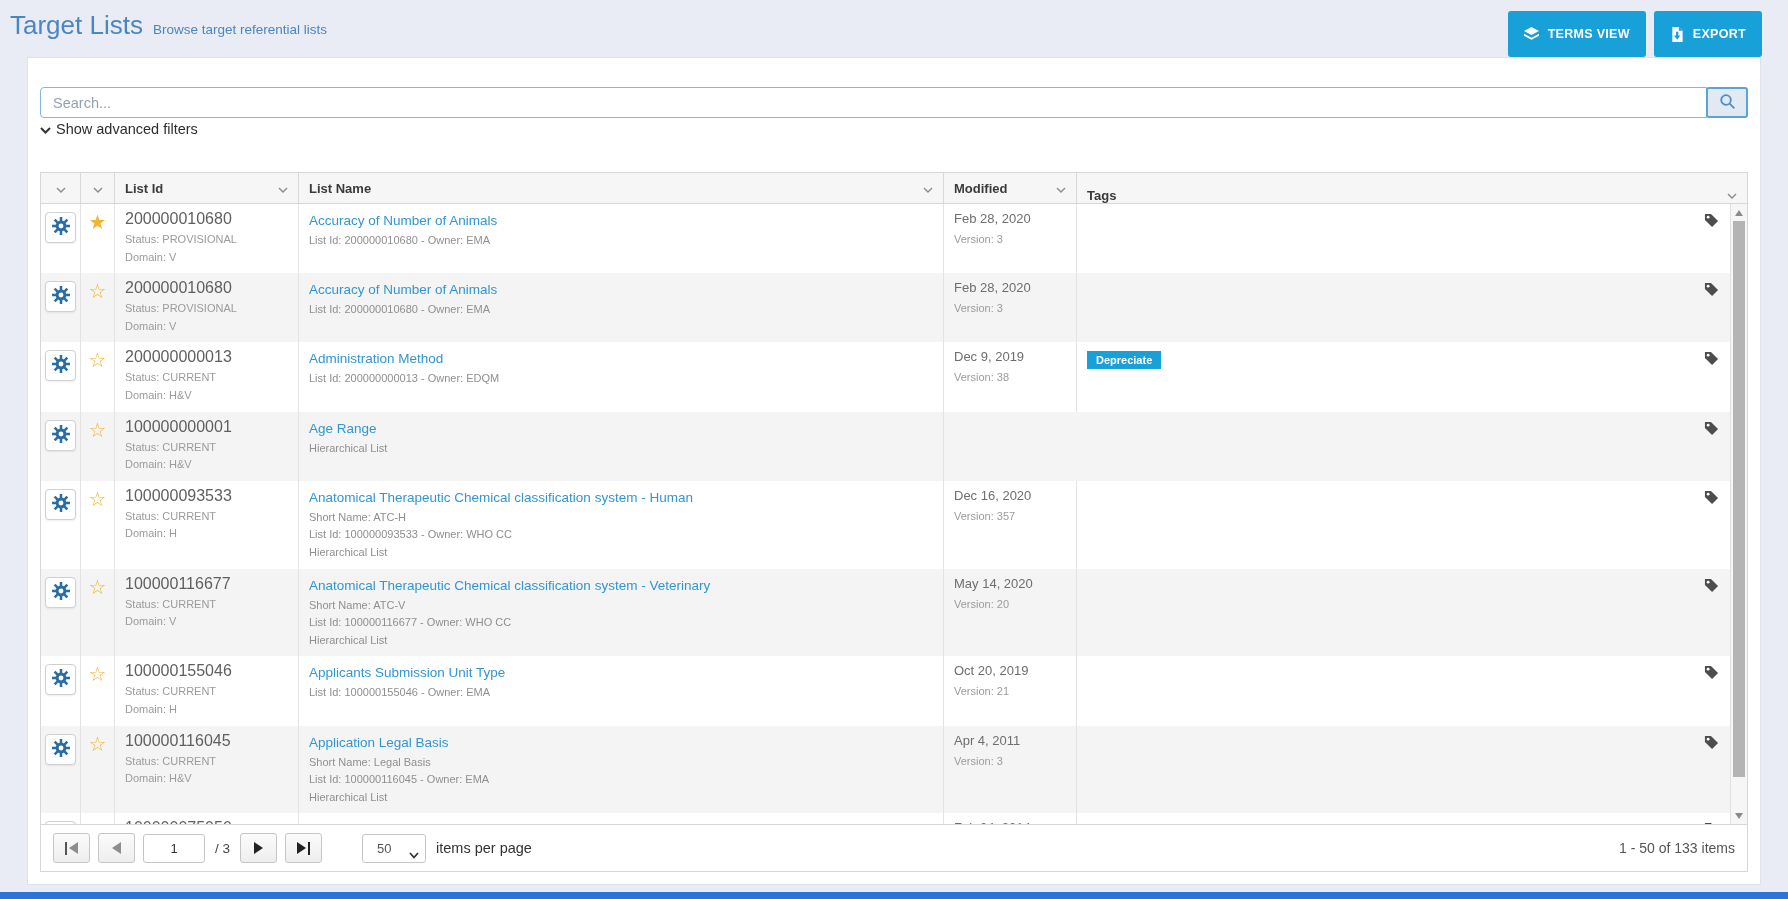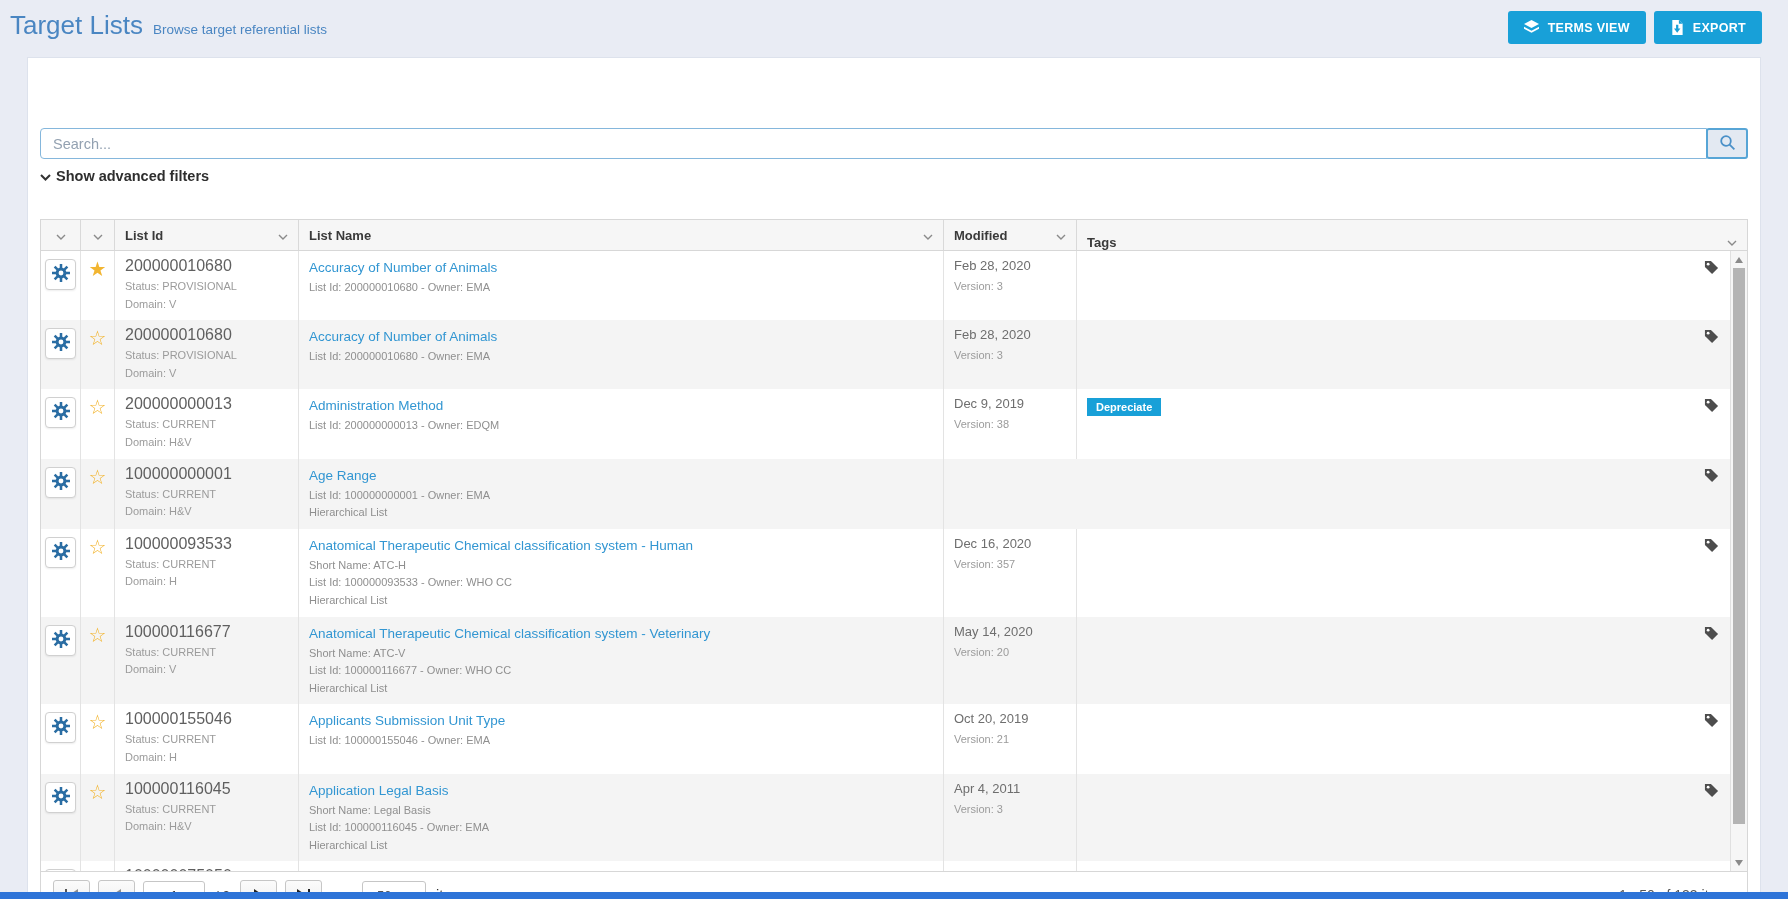--- a/index.html
+++ b/index.html
@@ -11,44 +11,44 @@
   .page { width:1788px; height:899px; position:relative; }
 
   
   .page-header { display:flex; justify-content:space-between; align-items:flex-start; padding:10px 26px 0 10px; height:56px; }
   .title-wrap { display:flex; align-items:baseline; gap:10px; }
   .title-wrap h1 { color:#4a86c2; font-size:26px; font-weight:400; }
   .subtitle { color:#4a86c2; font-size:13.5px; }
   .toolbar { display:flex; gap:8px; padding-top:1px; }
   .btn {
     background:#18a0d8; color:#fff; border:none; border-radius:3px;
-    height:33px; padding:0 16px; font-size:12.5px; font-weight:700; letter-spacing:.3px;
+    height:46px; padding:0 16px; font-size:12.5px; font-weight:700; letter-spacing:.3px;
     display:flex; align-items:center; gap:9px; cursor:pointer;
     font-family:"Liberation Sans","DejaVu Sans",sans-serif;
   }
   .btn .icon { display:flex; align-items:center; }
 
   
   .panel {
     position:absolute; left:27px; right:27px; top:57px;
     background:#fff; border:1px solid #dde2ec; padding:29px 12px 12px 12px;
   }
-  .search-row { display:flex; align-items:flex-end;margin-top:41px; }
+  .search-row { display:flex; align-items:flex-end; }
   .search-row input {
     flex:1; height:31px; border:1px solid #85b7dc; border-radius:4px 0 0 4px;
     font-size:14.5px; padding:0 12px; color:#444; outline:none;
     font-family:"Liberation Sans","DejaVu Sans",sans-serif;
   }
   .search-row input::placeholder { color:#93a1b1; }
   .search-btn {
     width:42px; height:31px; margin-left:-1px;
     background:#e3e9f2; border:2px solid #57a5d6; border-radius:3px;
     display:flex; align-items:center; justify-content:center; cursor:pointer;
   }
-  .filters-toggle { margin:9px 0 12px 0; display:flex; align-items:center; gap:5px; cursor:pointer; width:max-content;font-weight:bold; }
+  .filters-toggle { margin:3px 0 12px 0; display:flex; align-items:center; gap:5px; cursor:pointer; width:max-content; }
   .filters-toggle span { font-size:14.5px; color:#2e2e2e; }
 
   
   .grid { border:1px solid #d7d7d7;margin-top:35px; }
   .thead { display:flex; background:#f6f6f6; border-bottom:1px solid #d7d7d7; height:31px; }
   .th { display:flex; align-items:center; justify-content:space-between; padding:0 10px; border-right:1px solid #d9d9d9; cursor:pointer; }
   .th.last { border-right:none; }
   .th .col-label { font-size:13px; font-weight:700; color:#3a3a3a; }
   .th.center { justify-content:center; }
 
@@ -379,21 +379,20 @@
       <span class="star">☆</span>
     </div>
     <div class="cell c-id">
       <div class="id-text">100000000001</div>
       <div class="sub">Status: CURRENT</div>
       <div class="sub">Domain: H&amp;V</div>
     </div>
     <div class="cell c-name">
       <a class="link">Age Range</a>
       <div>
-                  <div class="detail-line">List Id: 100000000001 - Owner: EMA</div>
                   <div class="detail-line">Hierarchical List</div>
                 </div>
     </div>
     <div class="cell c-tags">
       <div class="tags-list"></div>
       <span class="tag-ic">
         <svg width="15" height="15" viewBox="0 0 16 16">
                     <path fill="#4d4d4d" d="M1 1 h6.4 l7.6 7.6 -6.4 6.4 L1 7.4 Z"></path>
                     <circle cx="4.4" cy="4.4" r="1.5" fill="#fff"></circle>
                   </svg>

